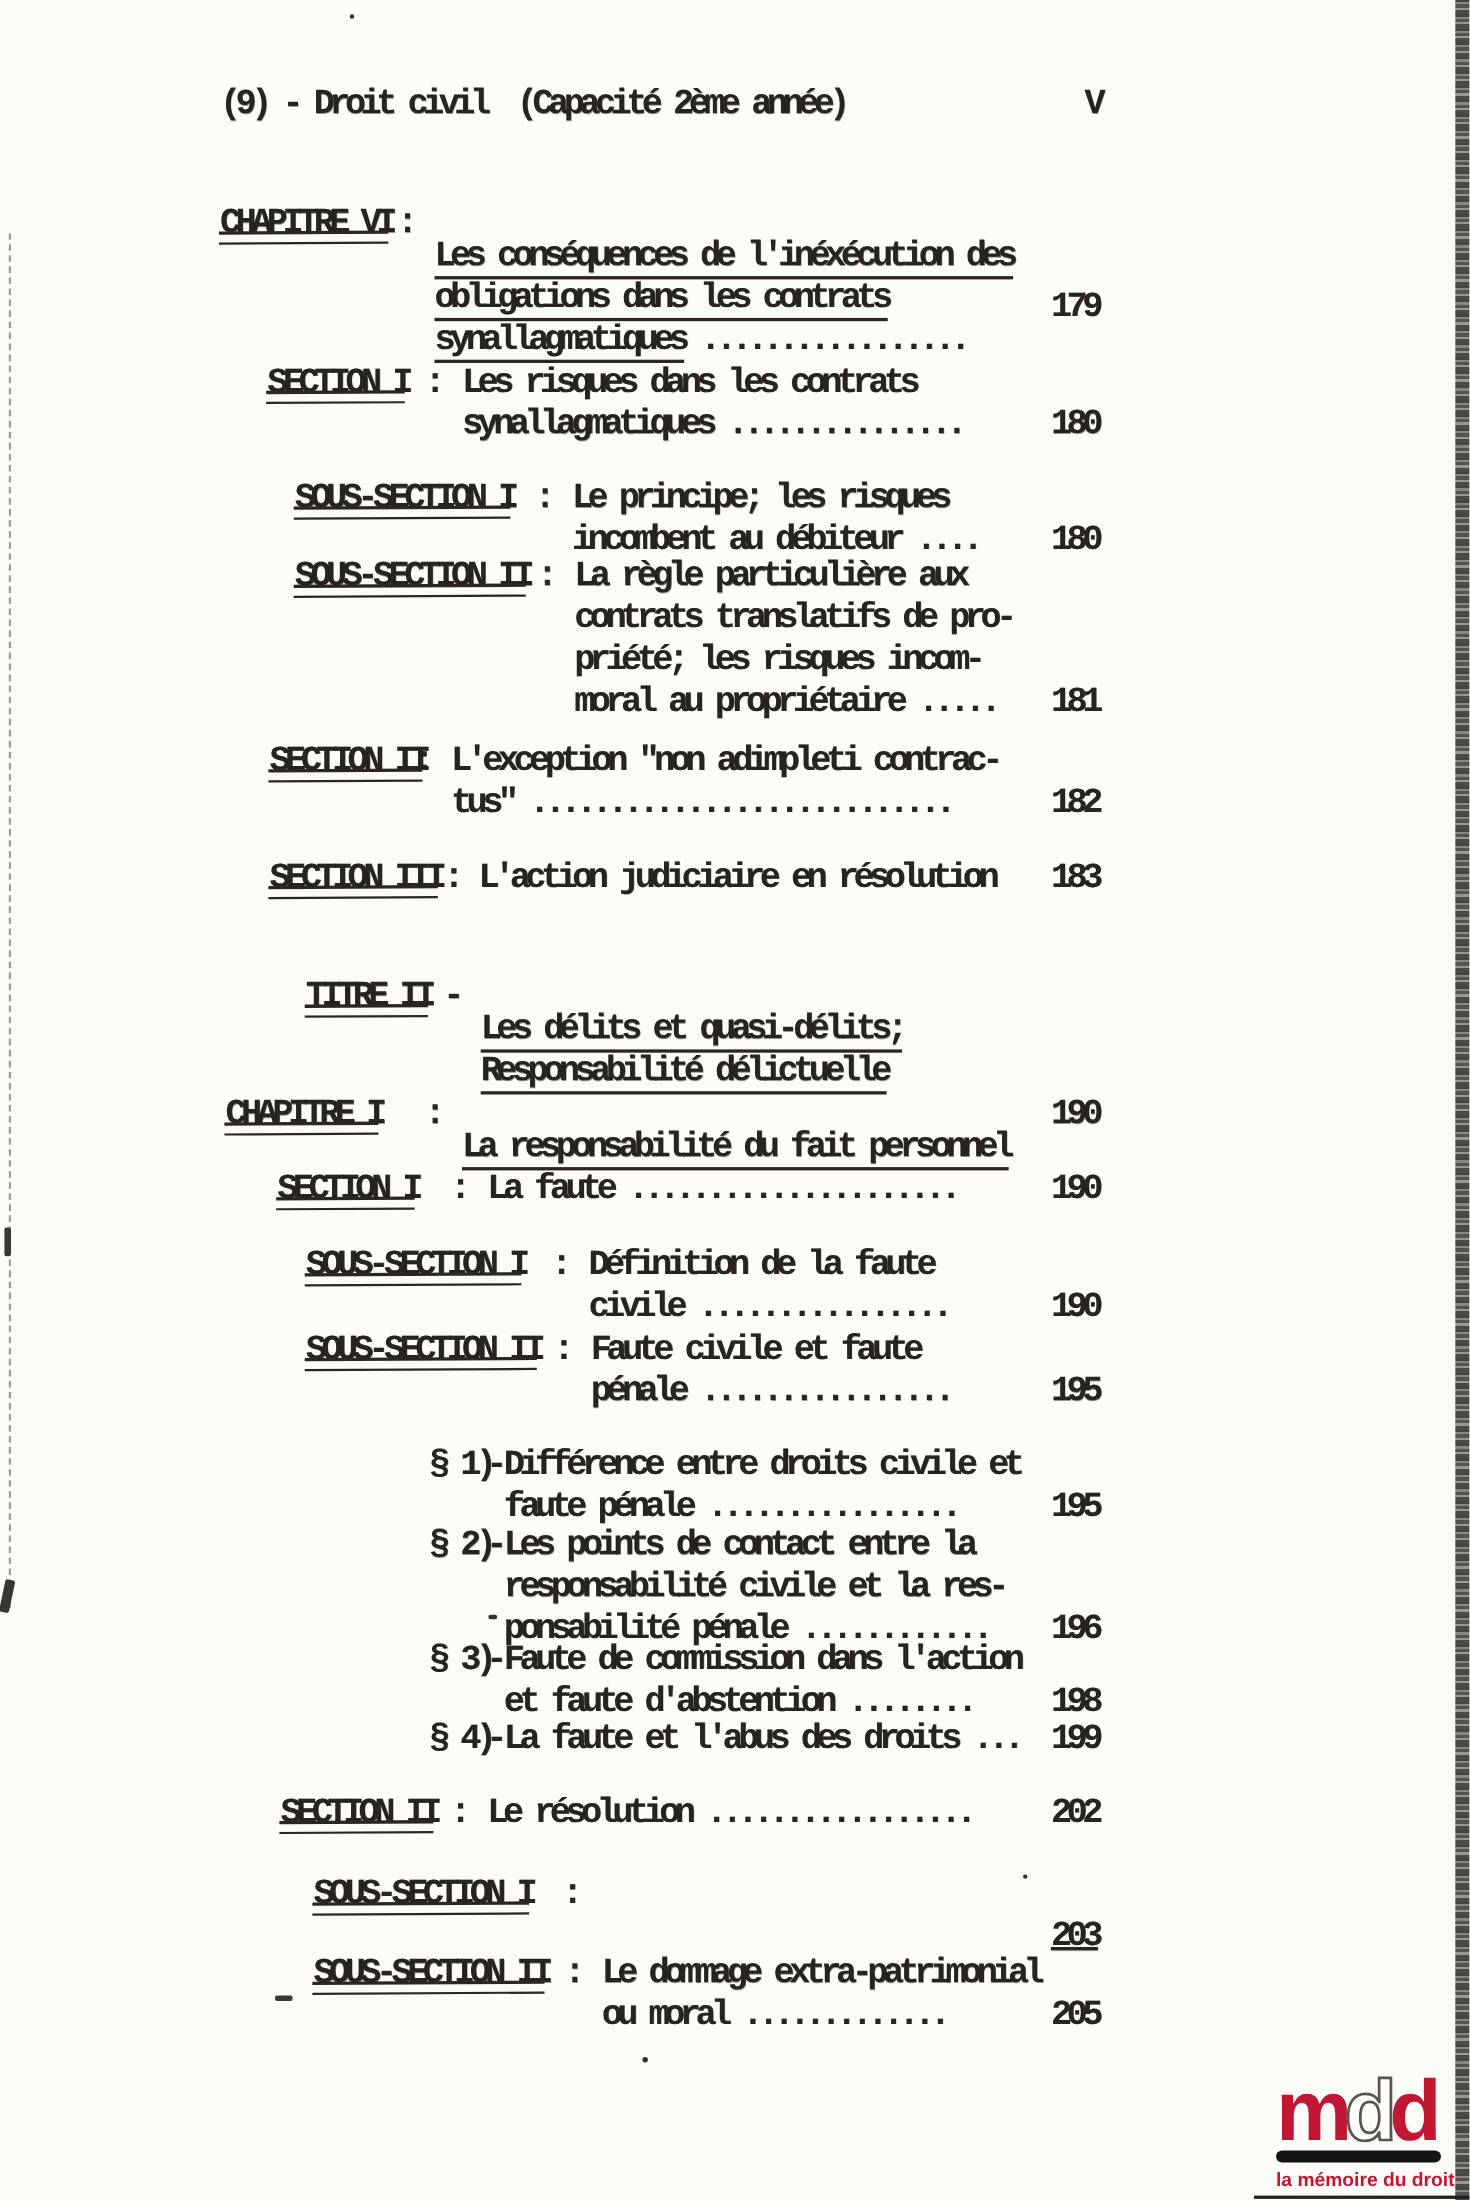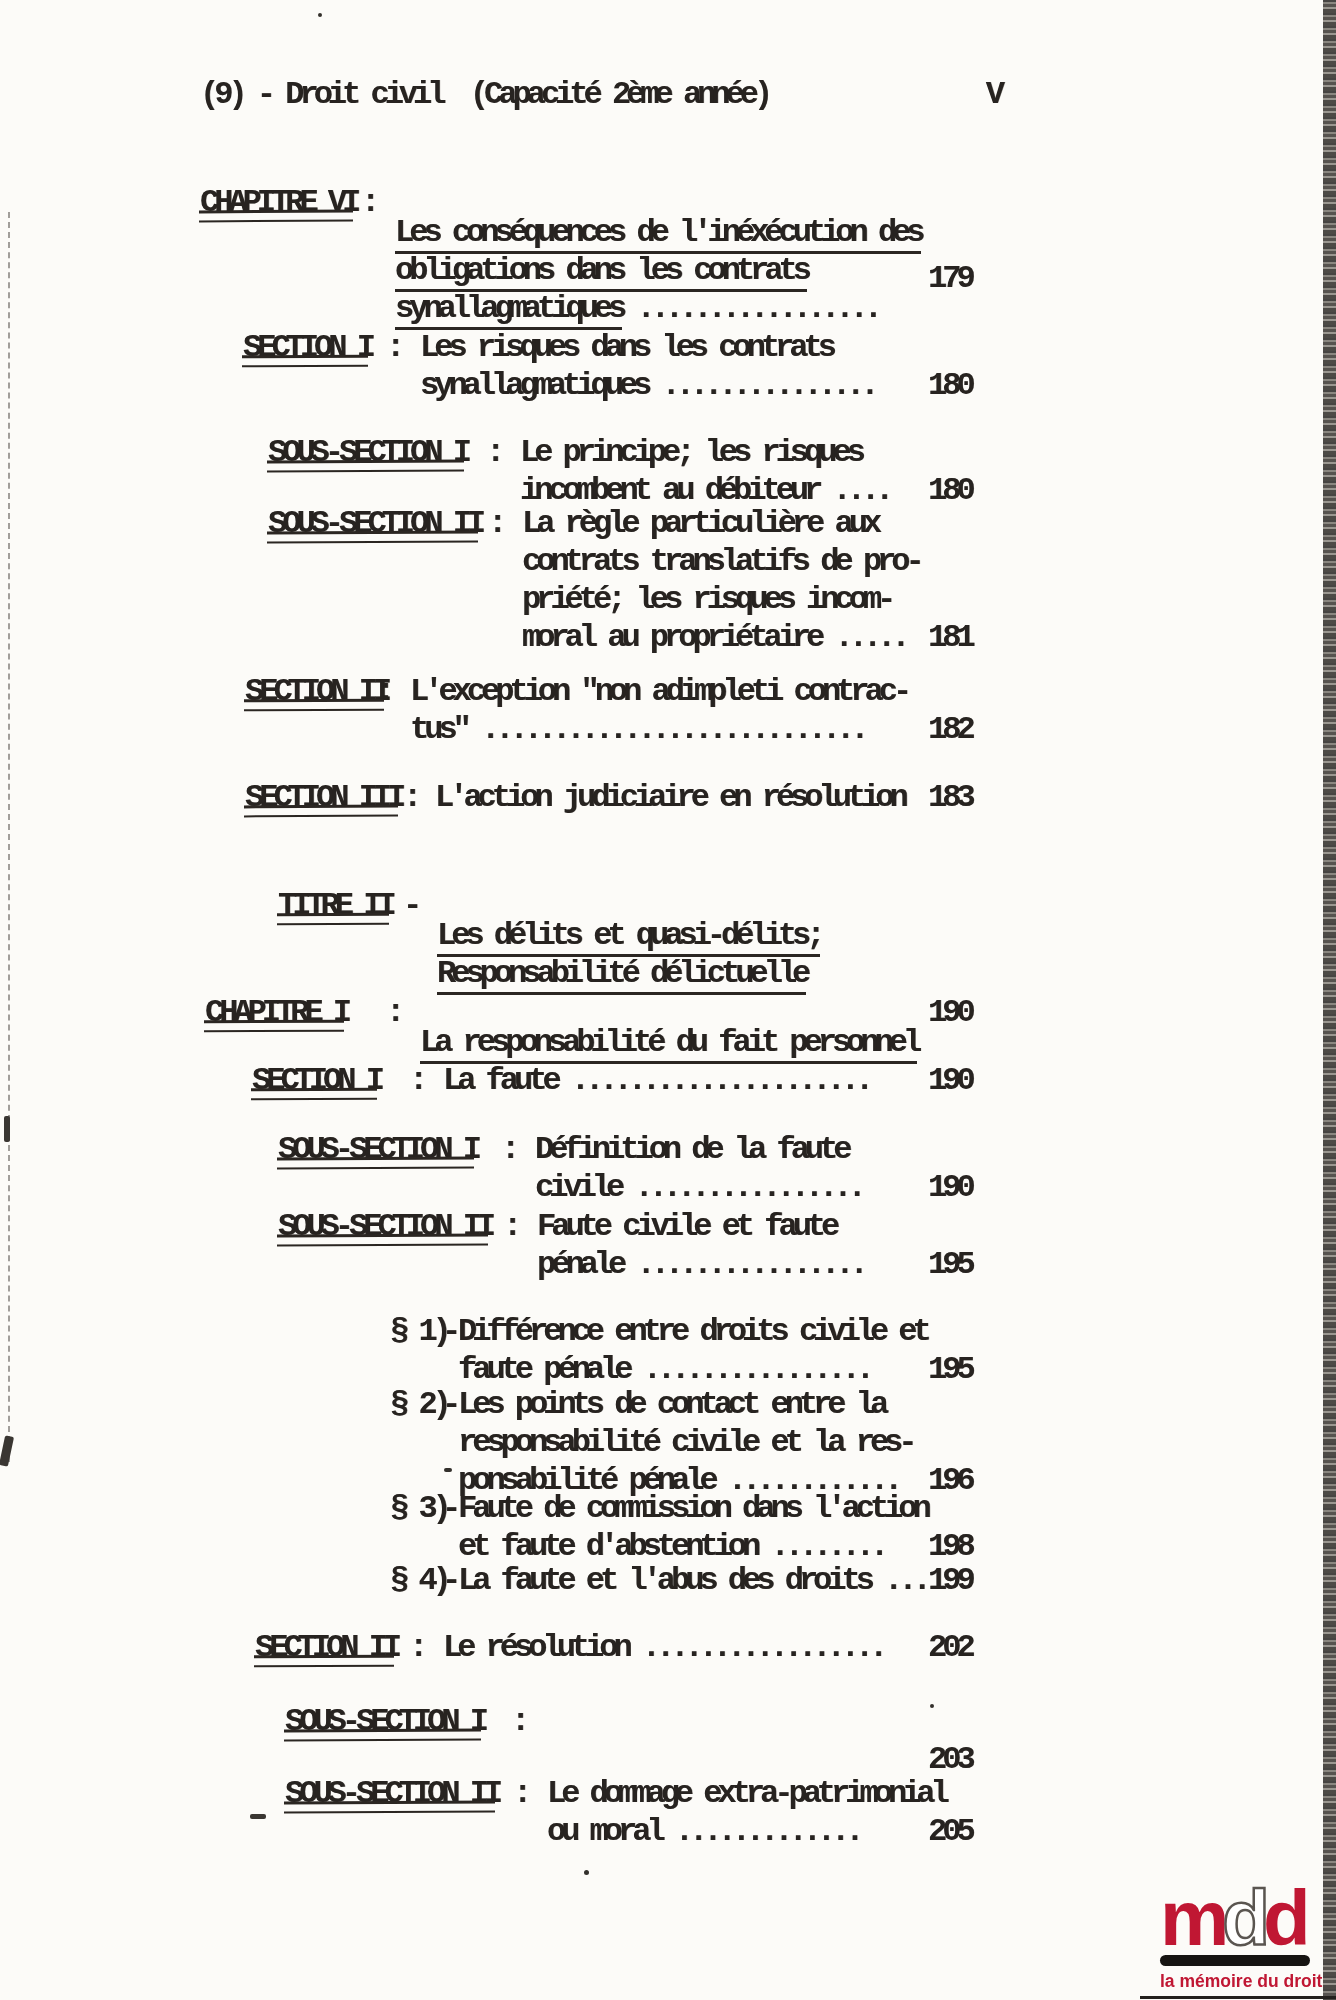--- a/index.html
+++ b/index.html
@@ -21,21 +21,21 @@
   .lab{position:relative;display:inline-block;}
   .lab-u::after{
     content:"";position:absolute;left:-1px;right:3px;bottom:0px;height:7px;
     border-top:3px solid #2b2622;border-bottom:2px solid #2b2622;
     transform:skewY(-0.3deg);
   }
   .sep{position:absolute;top:0;}
   .body{position:absolute;top:0;}
   .line{height:38px;}
   .tl{display:inline-block;border-bottom:3px solid #2b2622;line-height:34px;height:35px;margin-top:32px;}
-  .pg{position:absolute;width:70px;}
+  .pg{position:absolute;width:70px;text-align:right;}
   
   .scan-edge-right{
     position:absolute;right:0;top:0;bottom:0;width:13px;opacity:.88;
     background:repeating-linear-gradient(180deg,
       #2e2c2a 0 2px,#7a766f 2px 4px,#403c38 4px 7px,#8d8982 7px 9px,#35322e 9px 13px);
   }
   .scan-edge-left{
     position:absolute;left:8px;top:212px;height:1250px;width:0;
     border-left:2px dashed rgba(70,65,60,.5);
   }
@@ -122,21 +122,21 @@
           <div class="line"><span class="t">Faute de commission dans l'action</span></div>
           <div class="line"><span class="t">et faute d'abstention</span><span class="d">  ........</span></div>
         </div><span class="pg" style="left: 538px; top: 38px;">198</span></div>
       <div class="entry tw" style="top: 1562px; left: 390px;"><span class="lab">§ 4)</span><span class="sep" style="left: 52px;">-</span><div class="body" style="left: 68px;">
           <div class="line"><span class="t">La faute et l'abus des droits</span><span class="d"> ...</span></div>
         </div><span class="pg" style="left: 538px; top: 0px;">199</span></div>
       <div class="entry tw" style="top: 1629px; left: 255px;"><span class="lab lab-u">SECTION II</span><span class="sep" style="left: 154px;">:</span><div class="body" style="left: 188px;">
           <div class="line"><span class="t">Le résolution</span><span class="d">  .................</span></div>
         </div><span class="pg" style="left: 673px; top: 0px;">202</span></div>
       <div class="entry tw" style="top: 1703px; left: 285px;"><span class="lab lab-u">SOUS-SECTION I</span><span class="sep" style="left: 226px;">:</span><div class="body" style="left: 260px;">
-        </div><span class="pg" style="left: 643px; top: 38px;">203</span></div>
+        </div><span class="pg" style="left: 643px; top: 38px; text-decoration: underline;">203</span></div>
       <div class="entry tw" style="top: 1775px; left: 285px;"><span class="lab lab-u">SOUS-SECTION II</span><span class="sep" style="left: 228px;">:</span><div class="body" style="left: 262px;">
           <div class="line"><span class="t">Le dommage extra-patrimonial</span></div>
           <div class="line"><span class="t">ou moral</span><span class="d">  .............</span></div>
         </div><span class="pg" style="left: 643px; top: 38px;">205</span></div>
     </div>
 
   <div class="scan-edge-right"></div>
   <div class="scan-edge-left"></div>
   <div class="blob" style="left:4px;top:1116px;width:6px;height:26px;"></div>
   <div class="blob" style="left:2px;top:1436px;width:9px;height:30px;transform:rotate(12deg);"></div>

